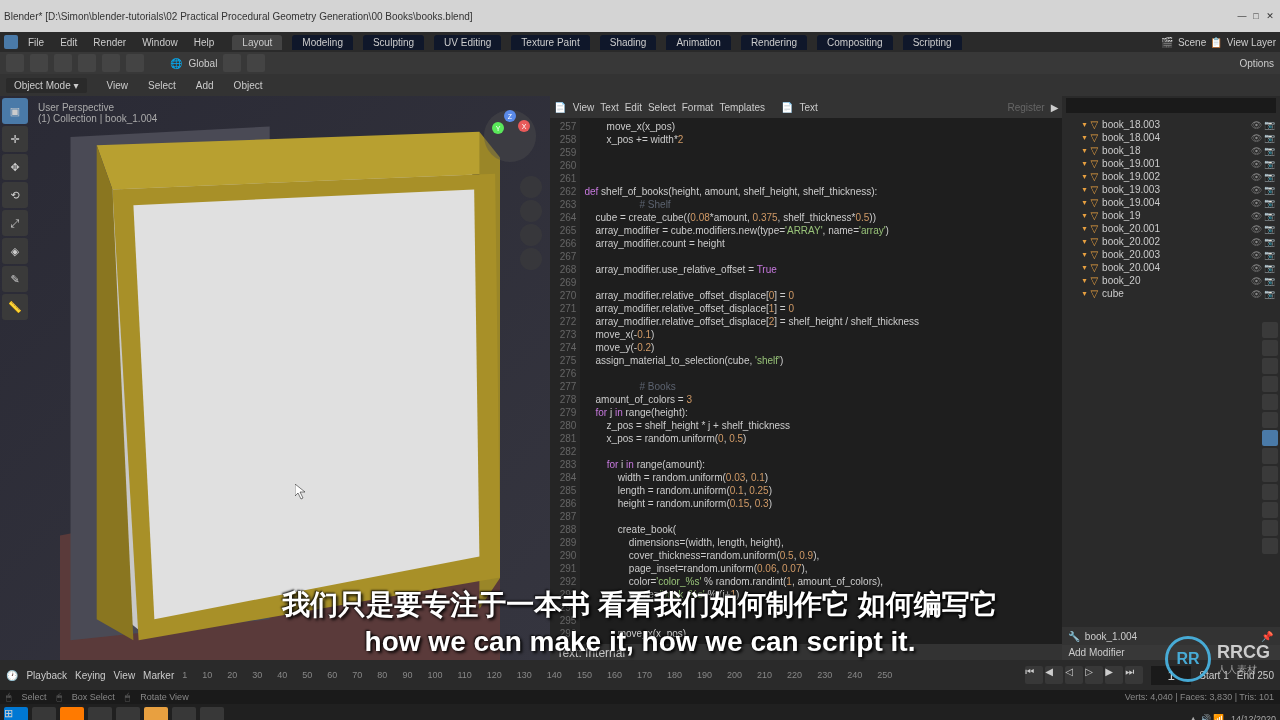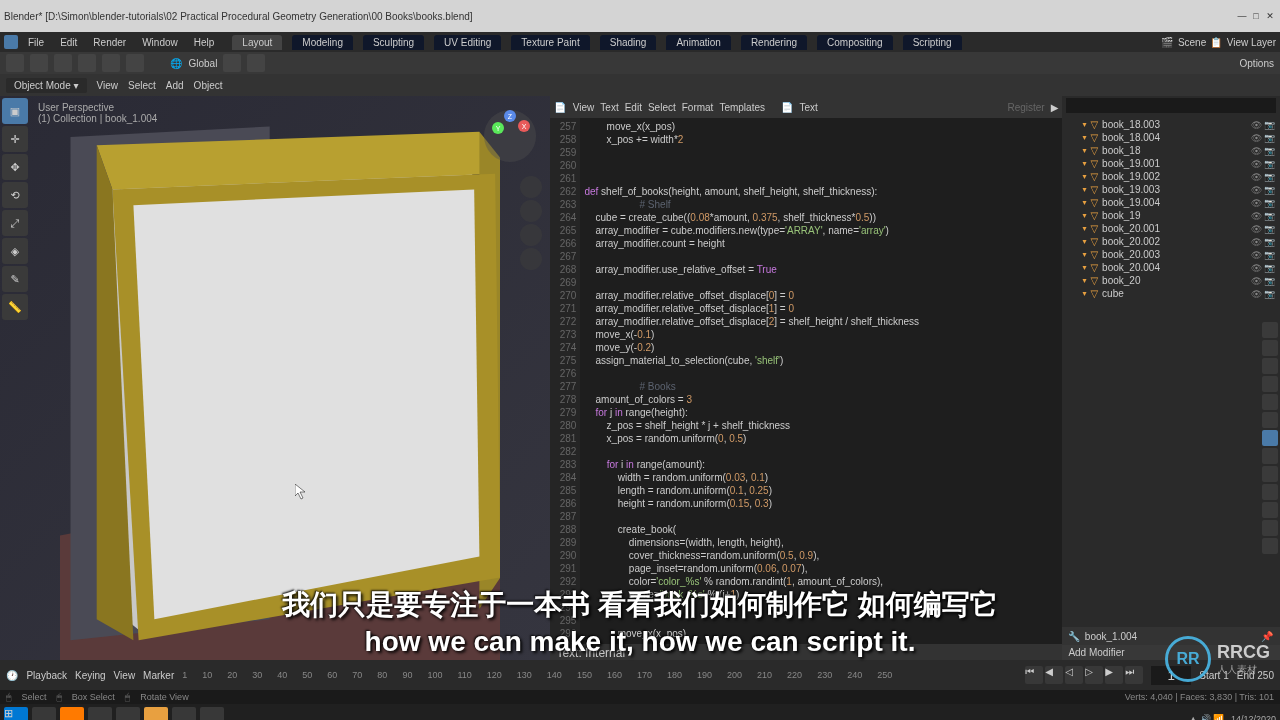--- a/index.html
+++ b/index.html
@@ -18,21 +18,21 @@
 .topmenu .tab { padding: 2px 10px; background: #0f172a; border-radius: 3px 3px 0 0; cursor: pointer; }
 .topmenu .tab.active { background: #444; }
 .topmenu .right { margin-left: auto; display: flex; gap: 4px; align-items: center; }
 
 
 .toolheader { height: 22px; background: #383838; display: flex; align-items: center; padding: 0 6px; gap: 6px; font-size: 10px; }
 .toolheader .icon-btn { width: 18px; height: 18px; background: #444; border-radius: 2px; cursor: pointer; }
 .toolheader .right { margin-left: auto; display: flex; gap: 4px; align-items: center; }
 
 
-.modebar { height: 22px; background: #333; display: flex; align-items: center; padding: 0 6px; gap: 10px; font-size: 10px; }
+.modebar { height: 22px; background: #333; display: flex; align-items: center; padding: 0 6px; gap: 20px; font-size: 10px; }
 .modebar .mode-select { padding: 2px 8px; background: #2a2a2a; border-radius: 2px; cursor: pointer; }
 
 
 .main { display: flex; height: calc(720px - 18px - 20px - 22px - 22px - 30px - 14px - 30px); }
 
 
 .viewport { flex: 0 0 43%; background: linear-gradient(135deg, #2a2a35 0%, #35353f 100%); position: relative; overflow: hidden; }
 .viewport .info { position: absolute; top: 6px; left: 38px; font-size: 10px; color: #aaa; }
 .viewport .toolbar-left { position: absolute; left: 2px; top: 2px; display: flex; flex-direction: column; gap: 2px; }
 .viewport .tool-btn { width: 26px; height: 26px; background: #3a3a3a; border-radius: 3px; cursor: pointer; display: flex; align-items: center; justify-content: center; }

